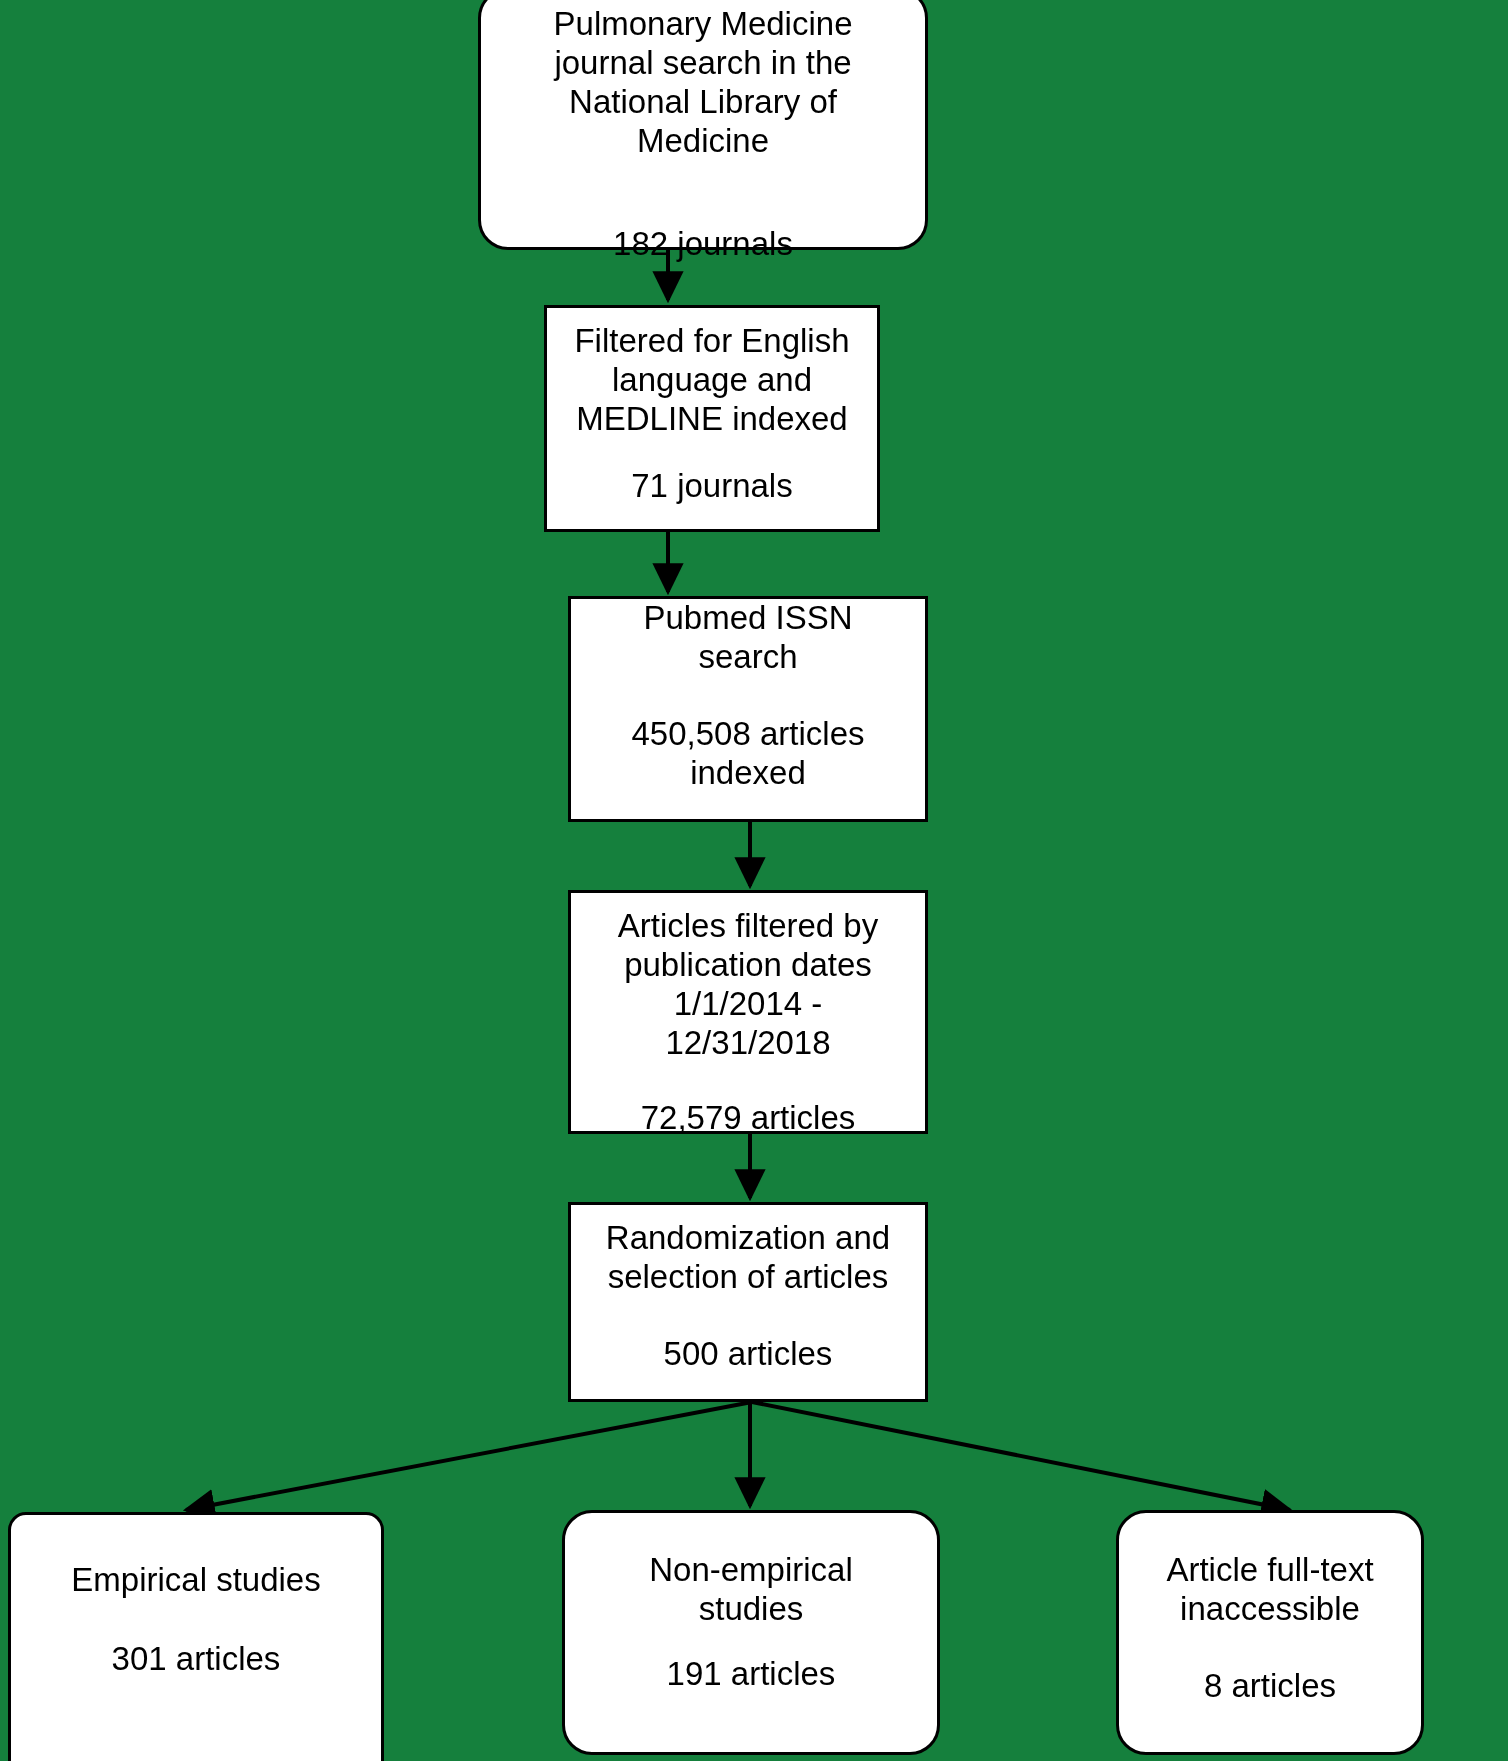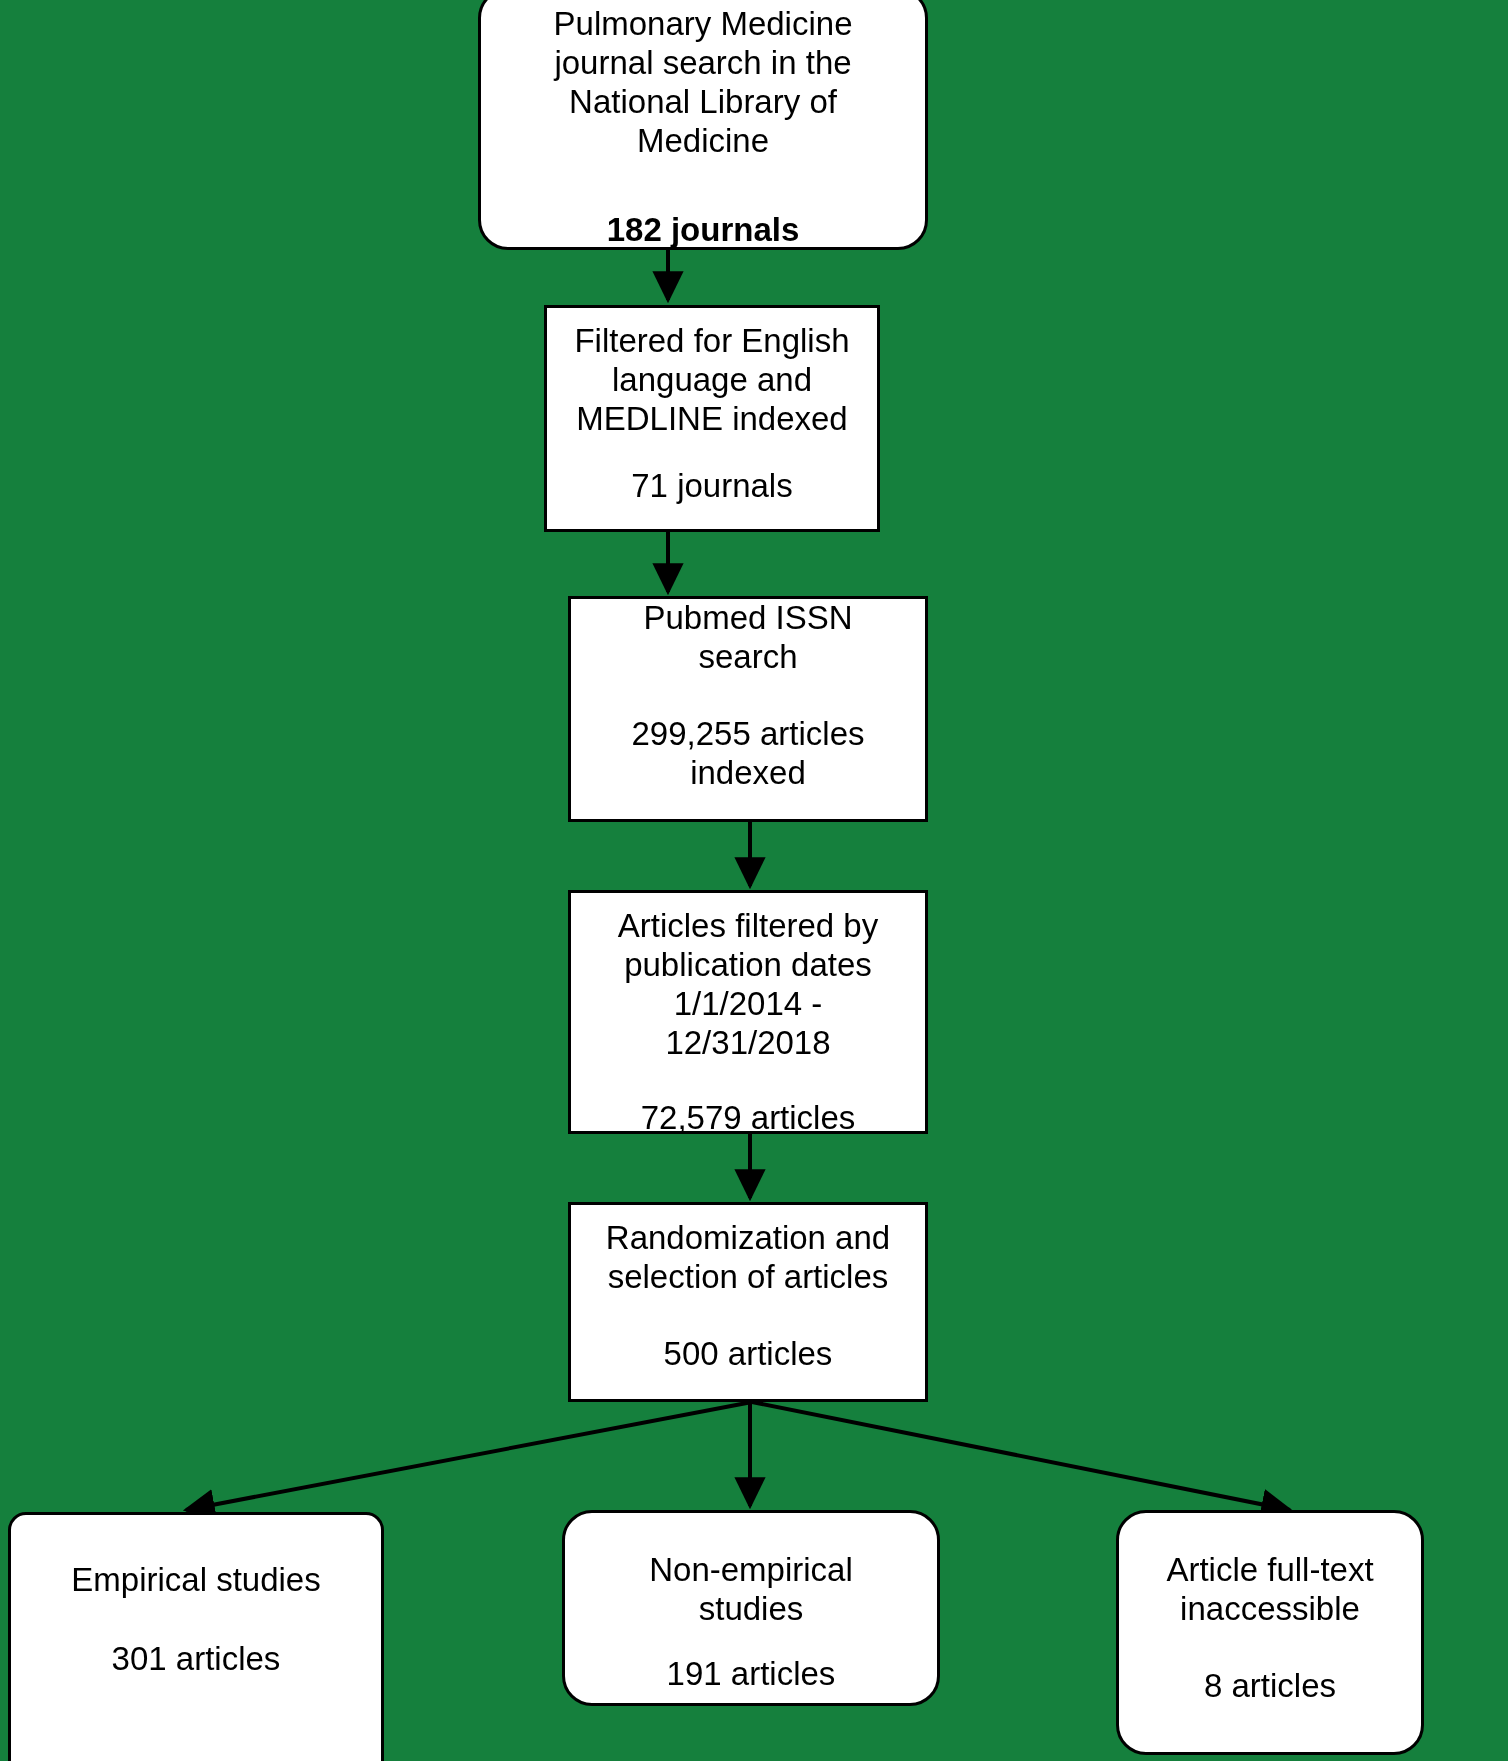--- a/index.html
+++ b/index.html
@@ -48,21 +48,21 @@
   }
   .node .node-count {
     white-space: pre-line;
     width: 100%;
   }
   
   #node-journal-search {
     left: 478px;  top: -12px;   width: 450px; height: 262px;
     padding-top: 14px;
   }
-  #node-journal-search .node-count { margin-top: 50px; font-weight: bold; }
+  #node-journal-search .node-count { margin-top: 64px; }
 
   #node-language-filter {
     left: 544px;  top: 305px;   width: 336px; height: 227px;
     padding-top: 14px;
   }
   #node-language-filter .node-count { margin-top: 28px; }
 
   #node-issn-search {
     left: 568px;  top: 596px;   width: 360px; height: 226px;
   }
@@ -81,21 +81,21 @@
   #node-randomization .node-count { margin-top: 38px; }
 
   #node-empirical {
     left: 8px;    top: 1512px;  width: 376px; height: 312px;
     padding-top: 46px;
     border-radius: 18px;
   }
   #node-empirical .node-count { margin-top: 40px; }
 
   #node-non-empirical {
-    left: 562px;  top: 1510px;  width: 378px; height: 196px;
+    left: 562px;  top: 1510px;  width: 378px; height: 245px;
     padding-top: 38px;
   }
   #node-non-empirical .node-count { margin-top: 26px; }
 
   #node-inaccessible {
     left: 1116px; top: 1510px;  width: 308px; height: 245px;
     padding-top: 38px;
   }
   #node-inaccessible .node-count { margin-top: 38px; }
 </style>
@@ -137,21 +137,21 @@
   <div class="node" id="node-language-filter">
     <div class="node-title">Filtered for English
 language and
 MEDLINE indexed</div>
     <div class="node-count">71 journals</div>
   </div>
 
   <div class="node" id="node-issn-search">
     <div class="node-title">Pubmed ISSN
 search</div>
-    <div class="node-count">299,255 articles
+    <div class="node-count">450,508 articles
 indexed</div>
   </div>
 
   <div class="node" id="node-date-filter">
     <div class="node-title">Articles filtered by
 publication dates
 1/1/2014 -
 12/31/2018</div>
     <div class="node-count">72,579 articles</div>
   </div>

